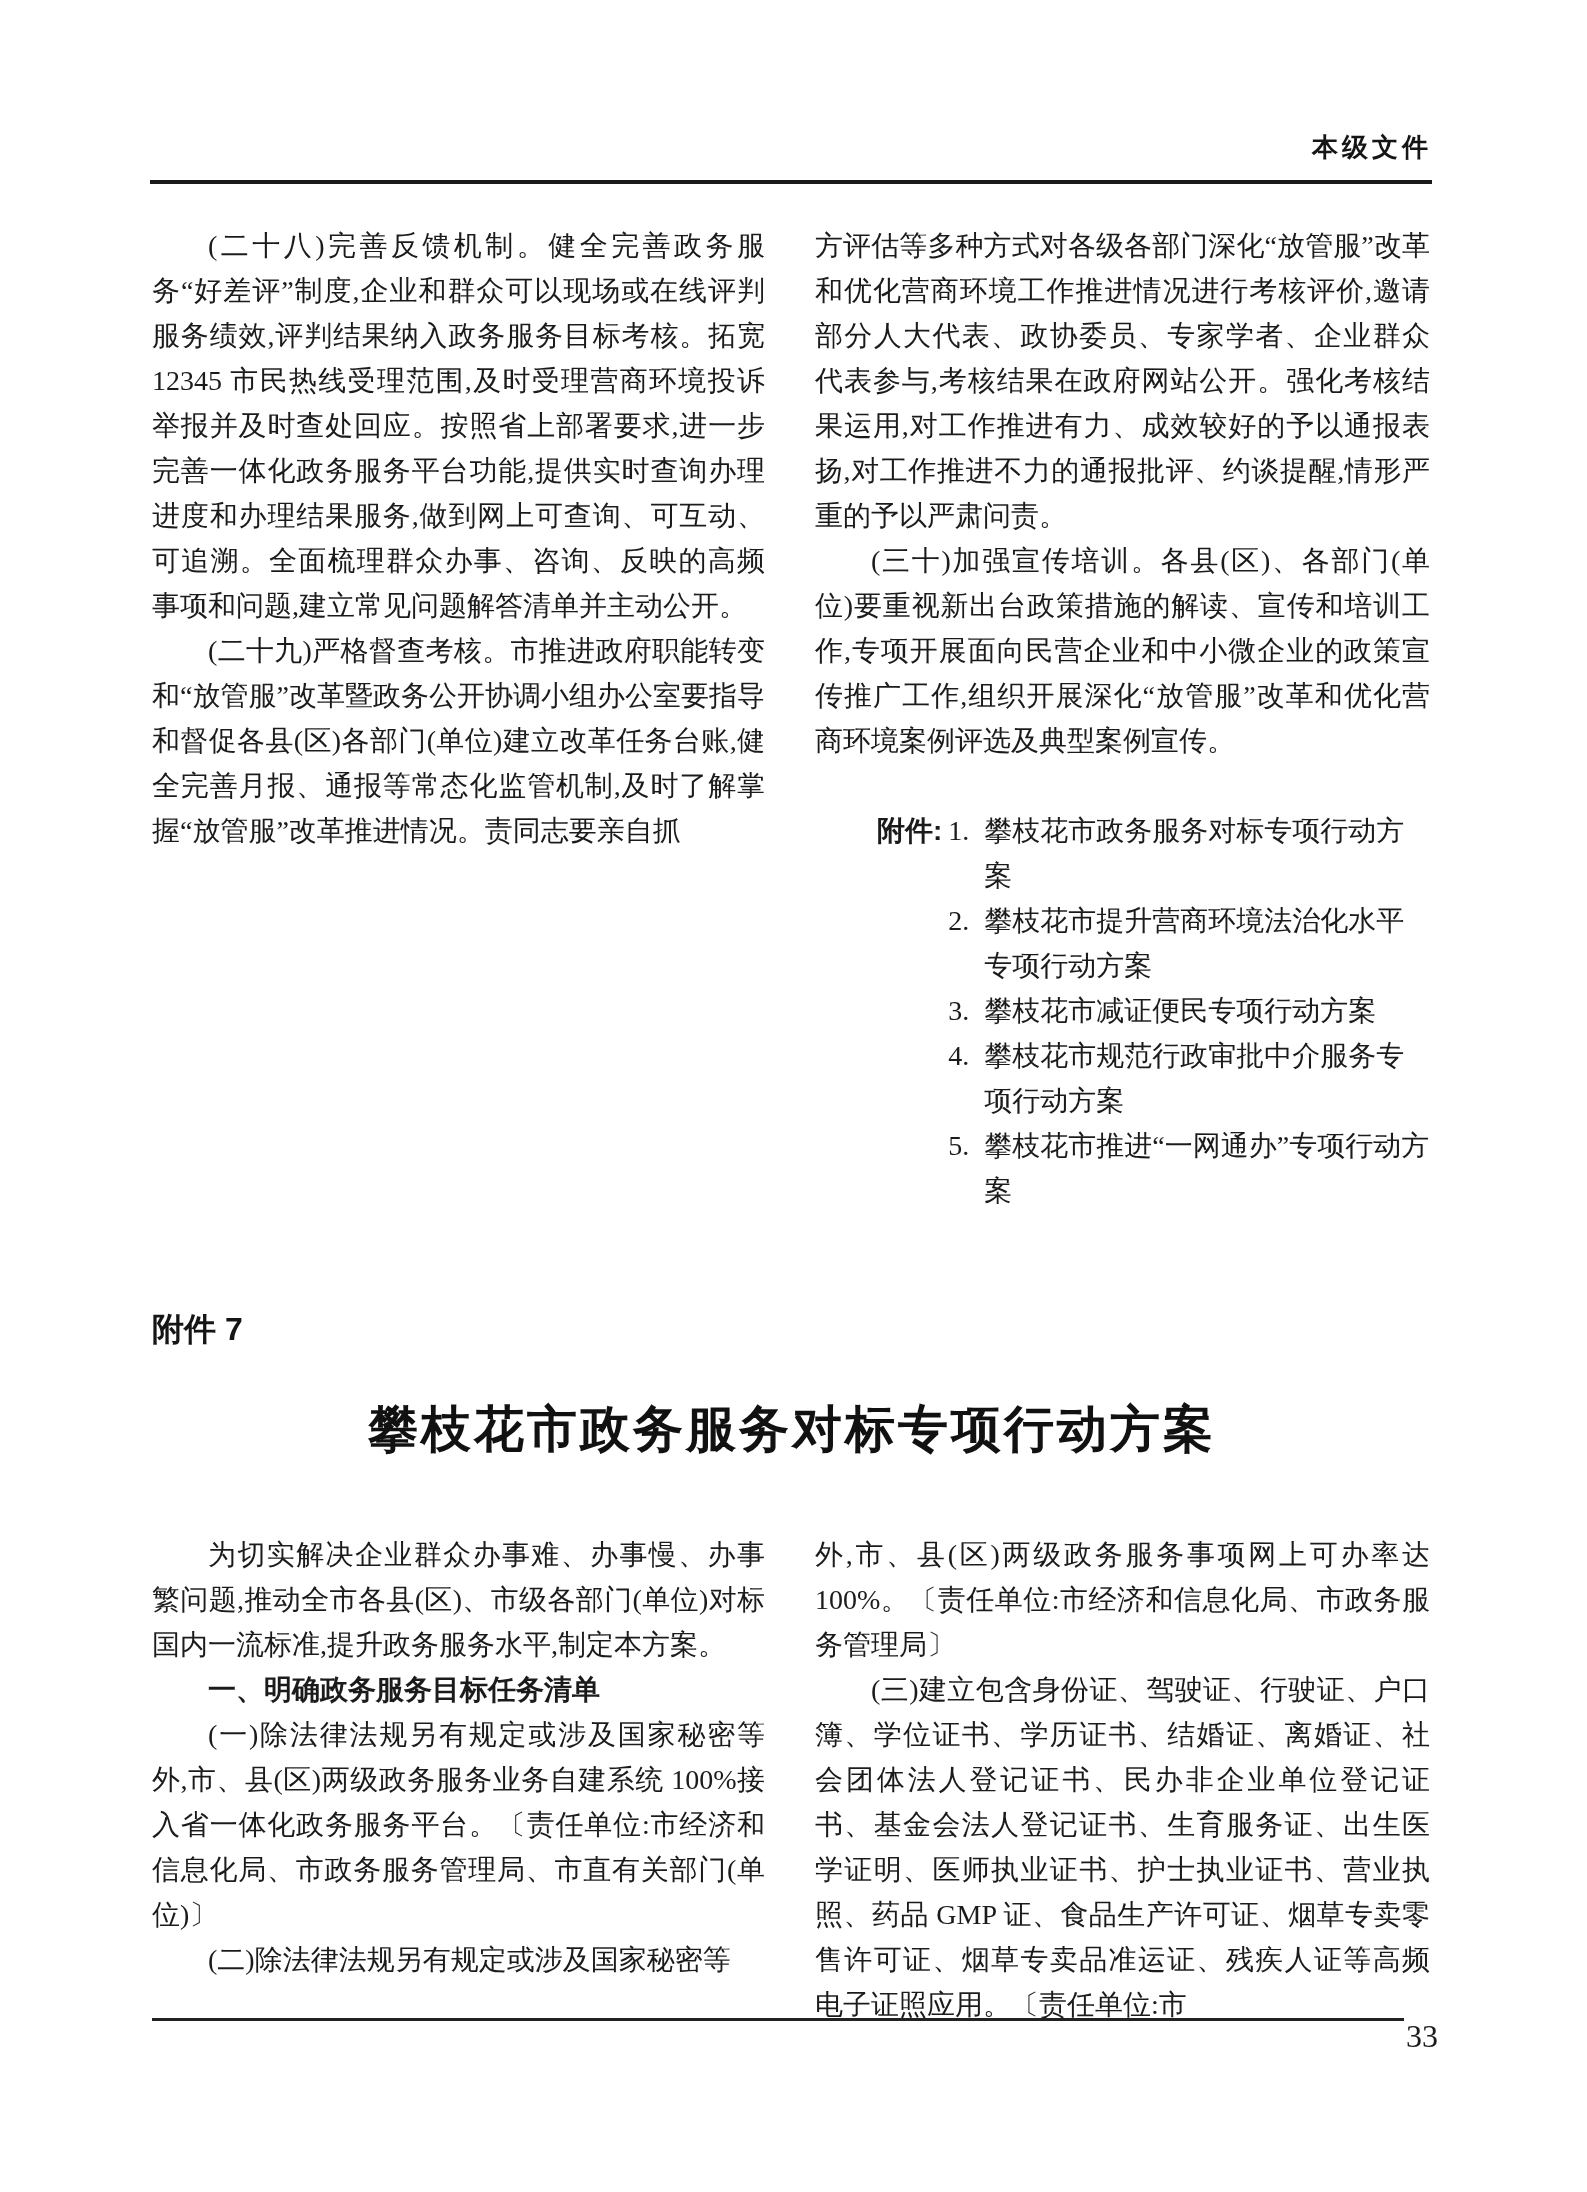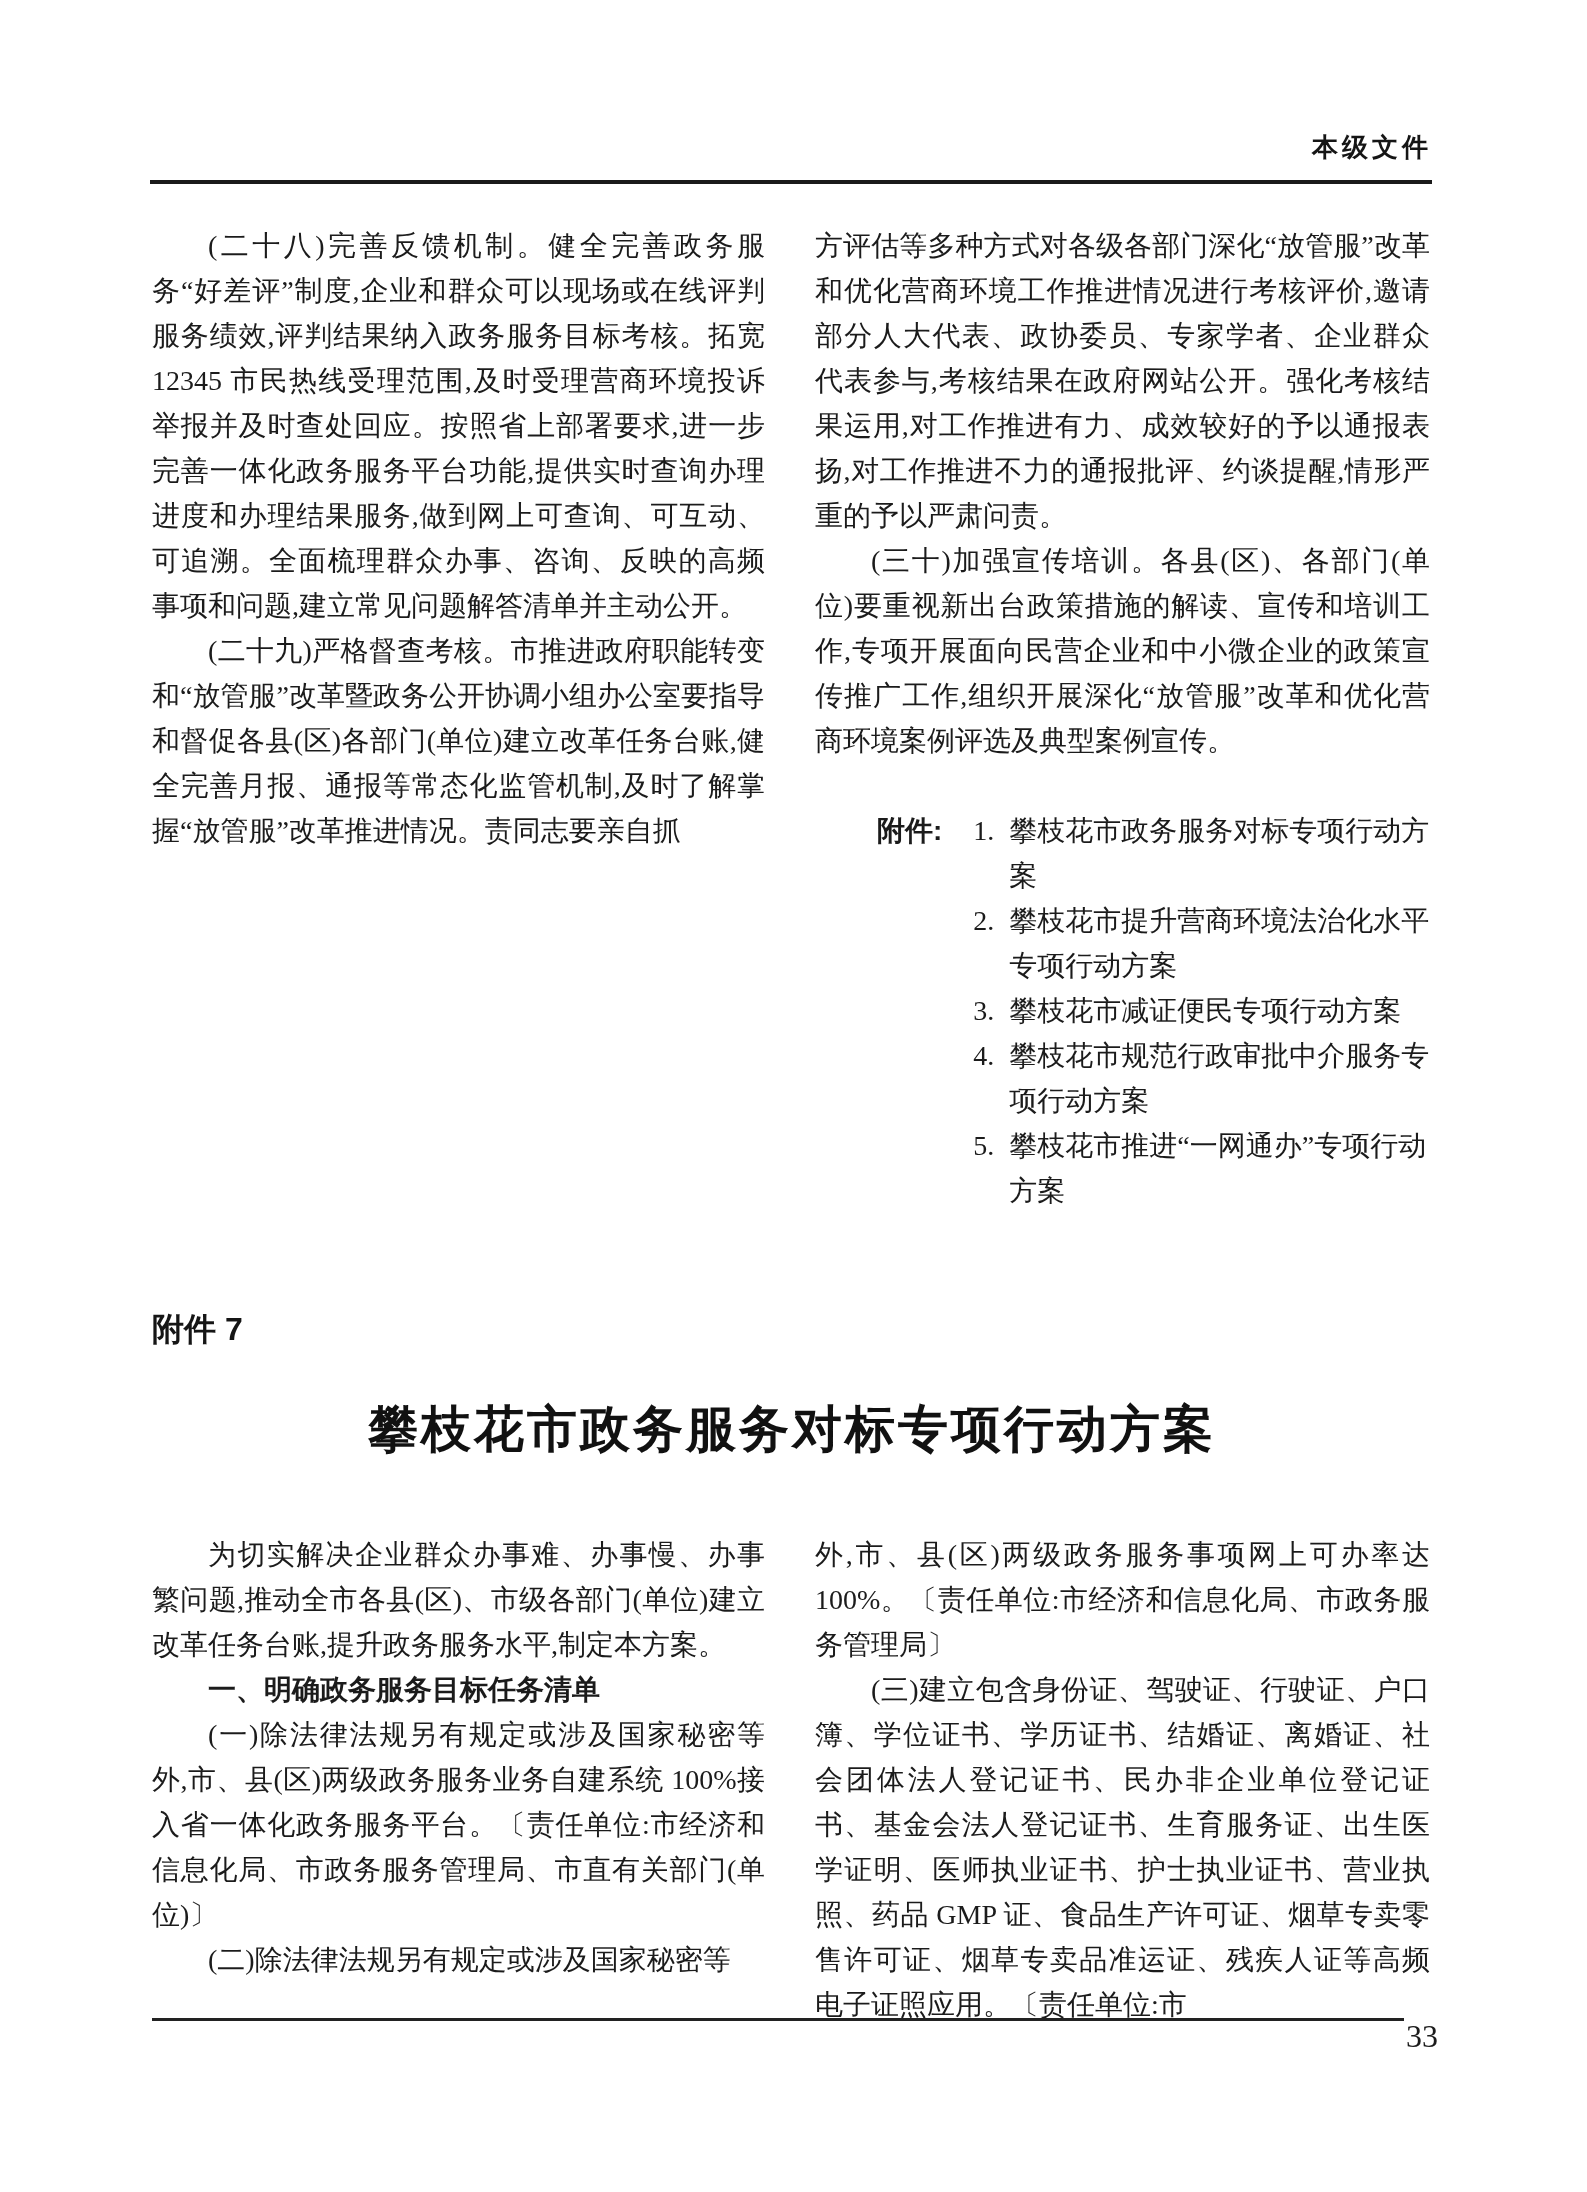--- a/index.html
+++ b/index.html
@@ -32,21 +32,21 @@
   .col .indent{text-indent:2em;}
   .col-upper-left {top:223px;left:152px;width:613px;height:1010px;}
   .col-upper-right{top:223px;left:815px;width:615px;height:1010px;}
   .col-lower-left {top:1532px;left:152px;width:613px;height:470px;}
   .col-lower-right{top:1532px;left:815px;width:615px;height:470px;}
   .sub-heading{
     font-family:"Liberation Sans","DejaVu Sans",sans-serif;
     font-weight:bold;text-indent:2em;
   }
   
-  .attach{display:flex;margin-top:45px;padding-left:62px;text-align:left;gap:25px;}
+  .attach{display:flex;margin-top:45px;padding-left:62px;text-align:left;}
   .attach-label{
     font-family:"Liberation Sans","DejaVu Sans",sans-serif;
     font-weight:bold;flex:0 0 auto;white-space:nowrap;
   }
   .attach-items{flex:1 1 auto;padding-left:6px;}
   .attach-item{display:flex;}
   .attach-item .num{flex:0 0 36px;}
   .attach-item .txt{flex:1 1 auto;}
   
   .attach-heading{
@@ -111,21 +111,21 @@
           <span class="txt">攀枝花市推进“一网通办”专项行动方案</span>
         </div>
       </div>
     </div>
   </div>
 
   <div class="attach-heading">附件 7</div>
   <div class="doc-title">攀枝花市政务服务对标专项行动方案</div>
 
   <div class="col col-lower-left">
-    <p class="indent">为切实解决企业群众办事难、办事慢、办事繁问题,推动全市各县(区)、市级各部门(单位)建立改革任务台账,提升政务服务水平,制定本方案。</p>
+    <p class="indent">为切实解决企业群众办事难、办事慢、办事繁问题,推动全市各县(区)、市级各部门(单位)对标国内一流标准,提升政务服务水平,制定本方案。</p>
     <p class="sub-heading">一、明确政务服务目标任务清单</p>
     <p class="indent">(一)除法律法规另有规定或涉及国家秘密等外,市、县(区)两级政务服务业务自建系统 100%接入省一体化政务服务平台。〔责任单位:市经济和信息化局、市政务服务管理局、市直有关部门(单位)〕</p>
     <p class="indent">(二)除法律法规另有规定或涉及国家秘密等</p>
   </div>
 
   <div class="col col-lower-right">
     <p>外,市、县(区)两级政务服务事项网上可办率达 100%。〔责任单位:市经济和信息化局、市政务服务管理局〕</p>
     <p class="indent">(三)建立包含身份证、驾驶证、行驶证、户口簿、学位证书、学历证书、结婚证、离婚证、社会团体法人登记证书、民办非企业单位登记证书、基金会法人登记证书、生育服务证、出生医学证明、医师执业证书、护士执业证书、营业执照、药品 GMP 证、食品生产许可证、烟草专卖零售许可证、烟草专卖品准运证、残疾人证等高频电子证照应用。〔责任单位:市</p>
   </div>
 

